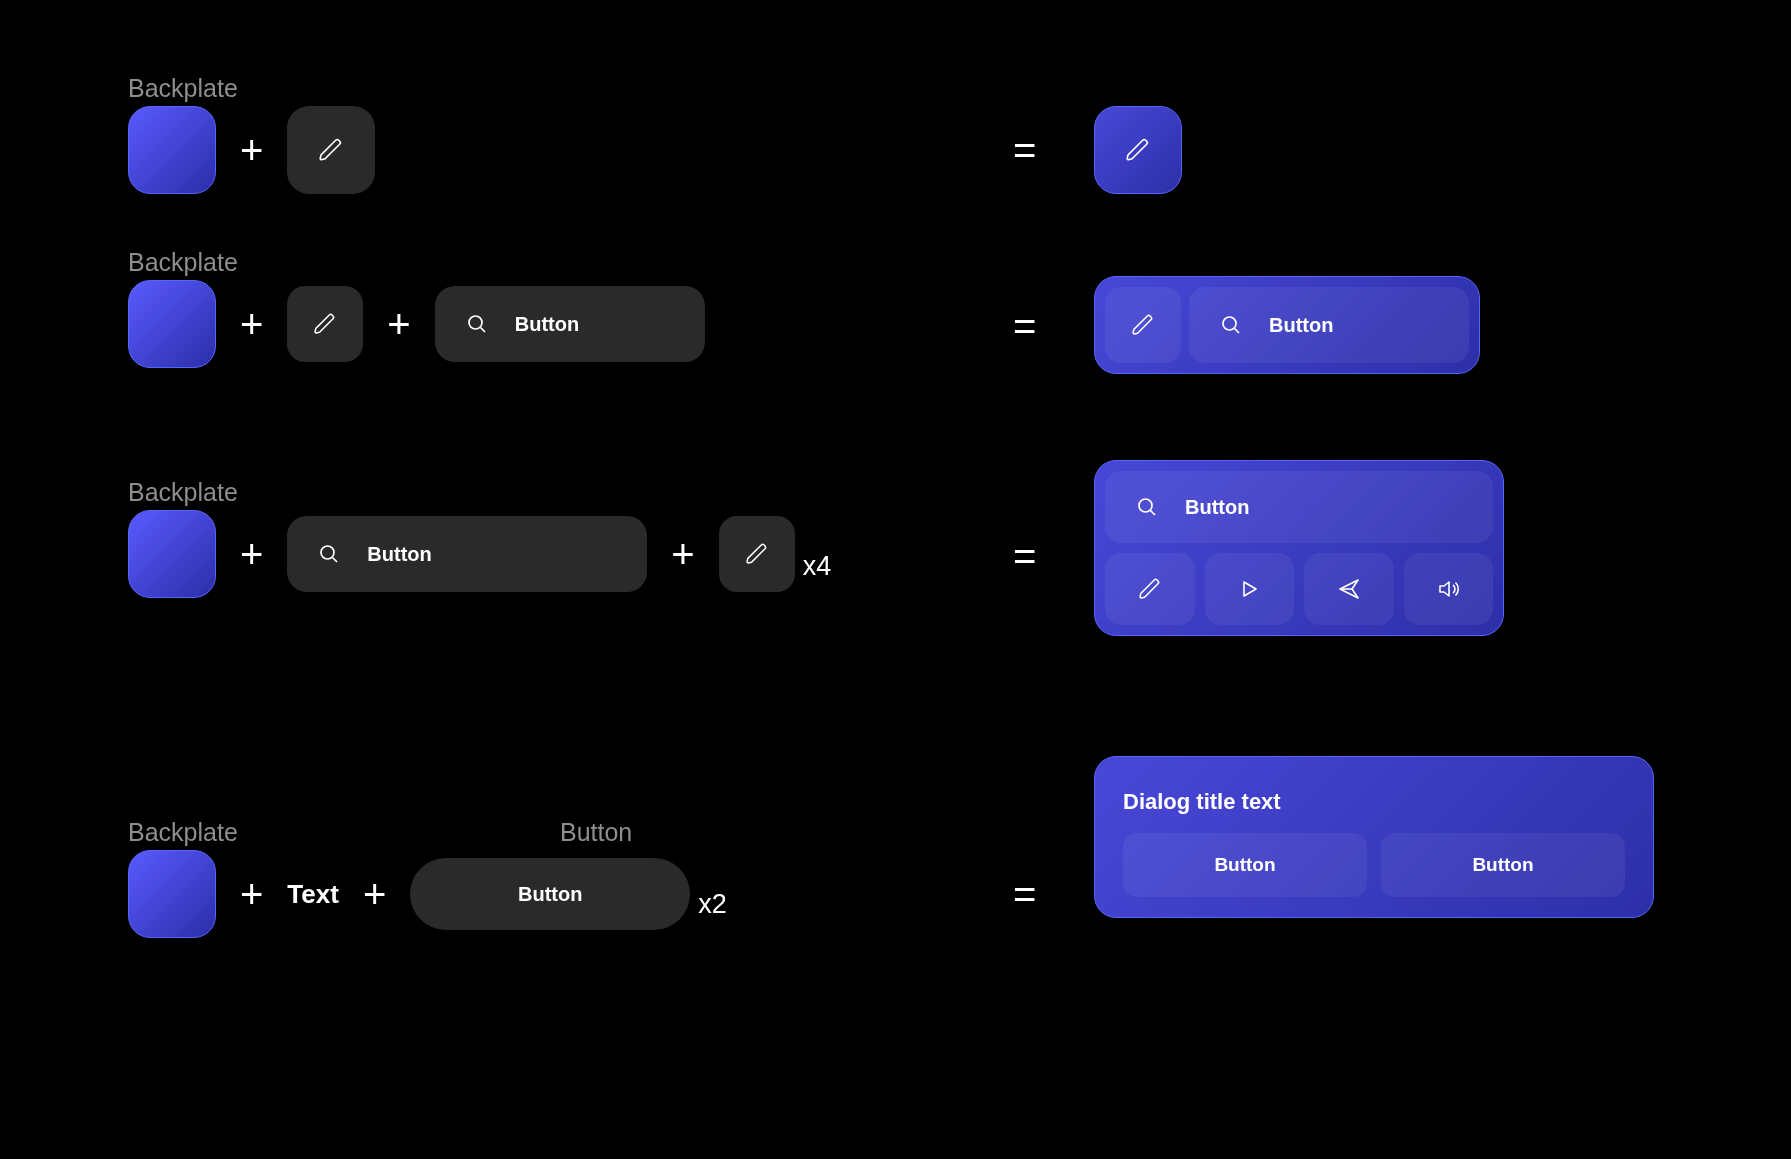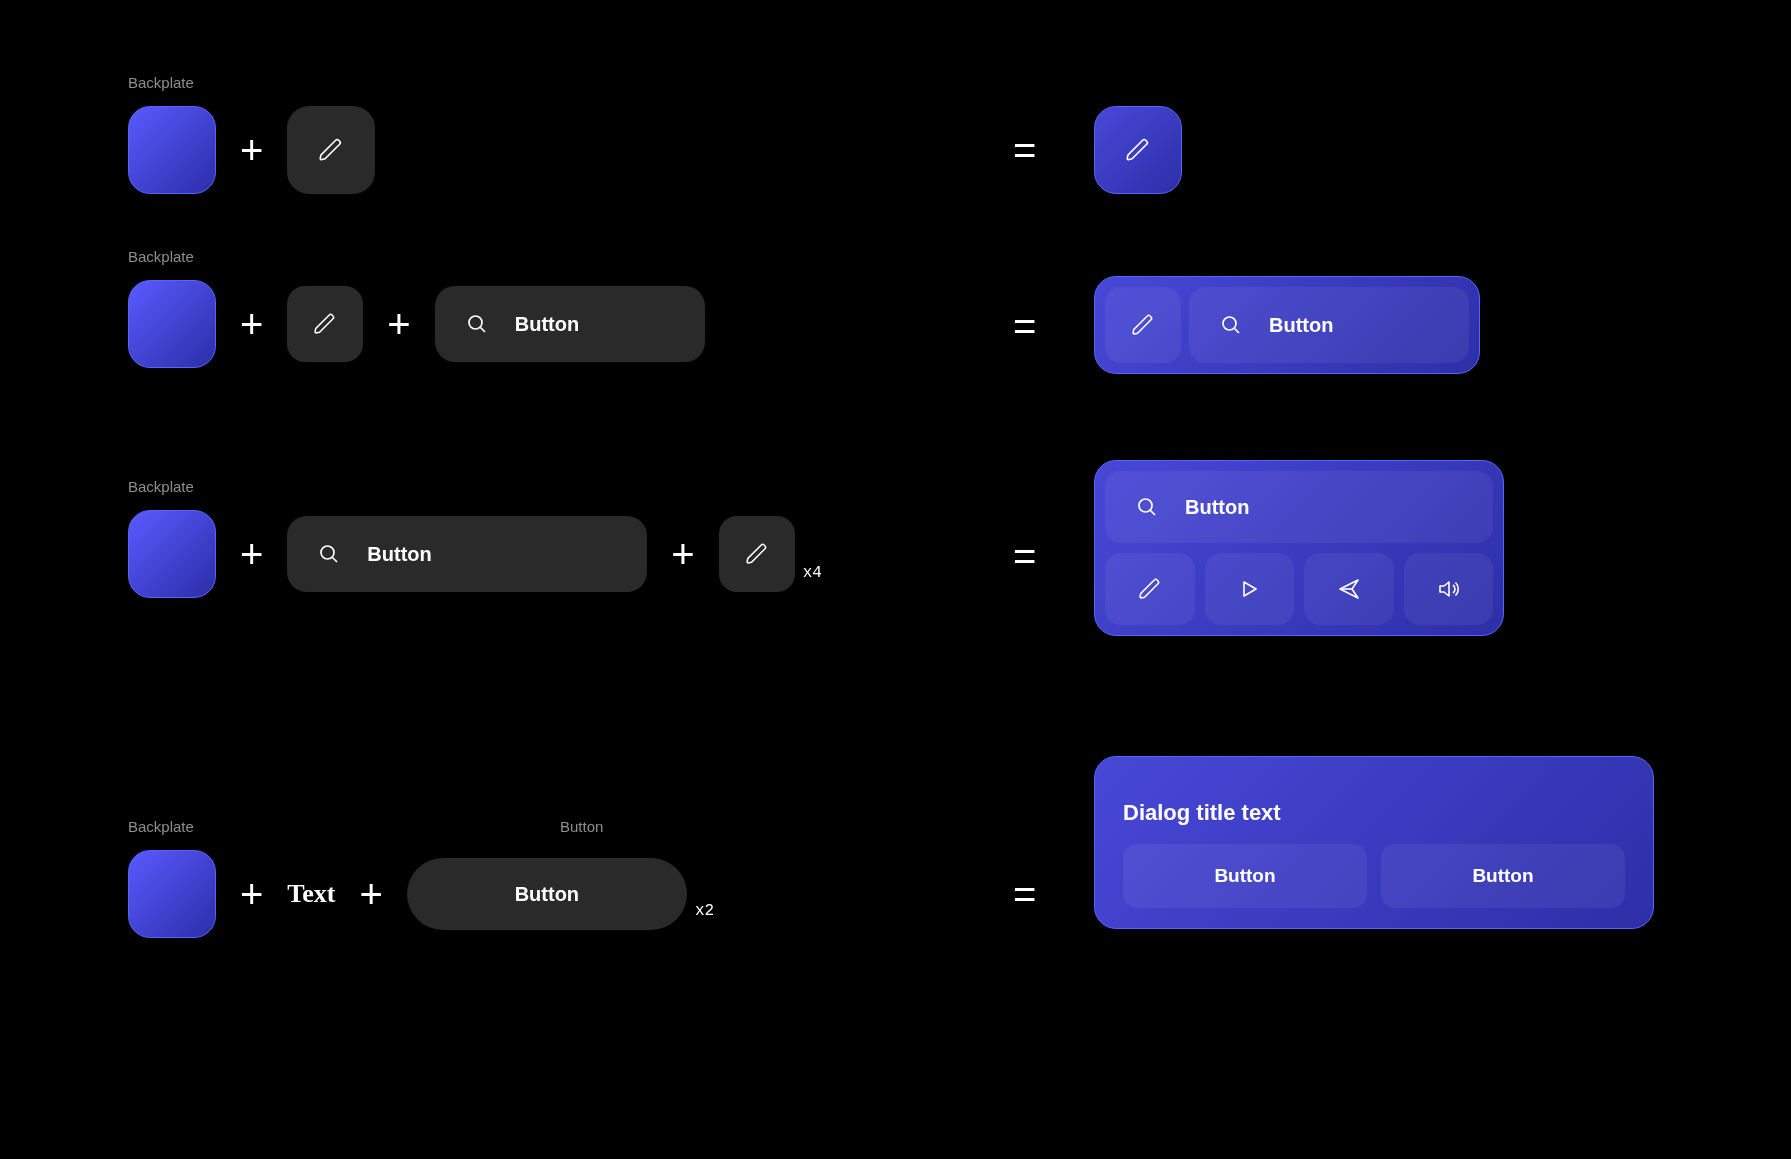--- a/index.html
+++ b/index.html
@@ -20,42 +20,41 @@
   }
   .row {
     position: absolute;
     display: flex;
     align-items: center;
     gap: 24px;
   }
   .label {
     position: absolute;
     color: #8e8e8e;
-    font-size: 15px;
+    font-size: 25px;
     font-weight: 400;
   }
   .op {
     color: #fff;
     font-size: 40px;
     font-weight: 400;
     user-select: none;
   }
   .eq {
     color: #fff;
     font-size: 40px;
     font-weight: 400;
     user-select: none;
   }
   .mult {
     color: #fff;
-    font-size: 16px;
+    font-size: 27px;
     font-weight: 400;
     align-self: flex-end;
     margin-bottom: 10px;
-    font-family: Liberation Mono, monospace;
   }
 
   
   .backplate {
     width: 88px;
     height: 88px;
     border-radius: 22px;
     background: linear-gradient(135deg, #5a5aff 0%, #2b2ea8 100%);
     border: 1.5px solid #5566ff;
   }
@@ -100,21 +99,20 @@
   }
   .ghost-btn .lbl {
     color: #fff;
     font-size: 20px;
     font-weight: 600;
   }
   .text-chip {
     color: #fff;
     font-size: 26px;
     font-weight: 600;
-    font-family: Liberation Serif, serif;
   }
 
   
   .bp {
     border-radius: 22px;
     background: linear-gradient(135deg, #4848d8 0%, #2d2fa8 100%);
     border: 1.5px solid #5566ff;
     display: flex;
     align-items: center;
   }
@@ -159,21 +157,21 @@
     display: flex;
     gap: 10px;
   }
 
   
   .dialog {
     width: 560px;
     border-radius: 22px;
     background: linear-gradient(135deg, #4848d8 0%, #2d2fa8 100%);
     border: 1.5px solid #5566ff;
-    padding: 43px 28px 20px 28px;
+    padding: 32px 28px 20px 28px;
     display: flex;
     flex-direction: column;
   }
   .dialog .title {
     font-size: 22px;
     font-weight: 700;
     margin-bottom: 18px;
   }
   .dialog .body {
     font-size: 18px;

